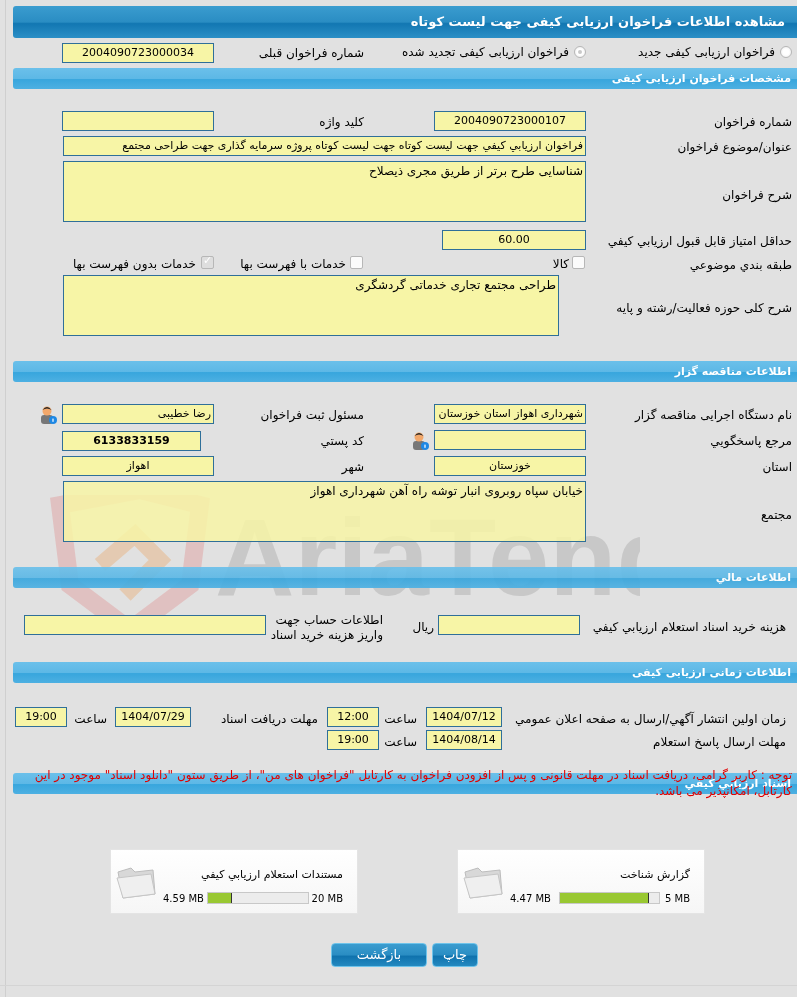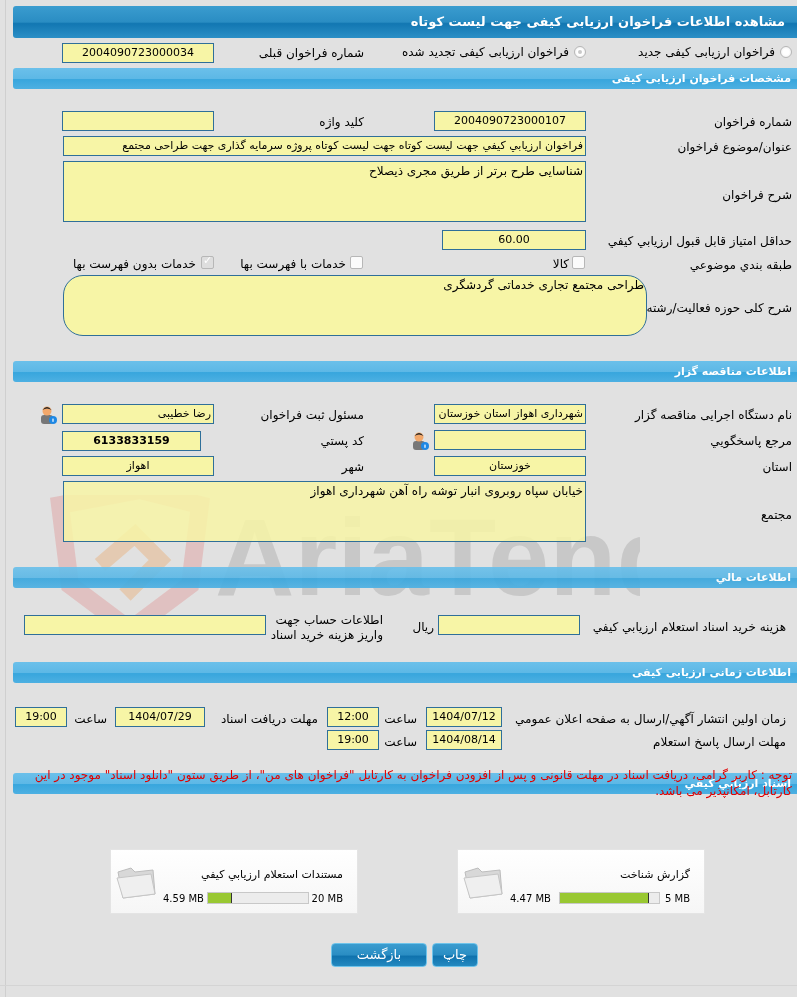--- a/index.html
+++ b/index.html
@@ -109,21 +109,21 @@
 
 <div class="label" style="right:5px; top:258px;">طبقه بندي موضوعي</div>
 <div class="check" style="left:572px; top:256px;"></div>
 <div class="label" style="right:228px; top:257px;">کالا</div>
 <div class="check" style="left:350px; top:256px;"></div>
 <div class="label" style="right:451px; top:257px;">خدمات با فهرست بها</div>
 <div class="check checked" style="left:201px; top:256px;"></div>
 <div class="label" style="right:601px; top:257px;">خدمات بدون فهرست بها</div>
 
 <div class="label" style="right:5px; top:301px;">شرح کلی حوزه فعالیت/رشته و پایه</div>
-<div class="area" style="left:63px; top:275px; width:584px; height:61px;border-radius:20px;">طراحی مجتمع تجاری خدماتی گردشگری</div>
+<div class="area" style="left:63px; top:275px; width:496px; height:61px;">طراحی مجتمع تجاری خدماتی گردشگری</div>
 
 <div class="hdr-sec" style="top:361px;">
   <span>اطلاعات مناقصه گزار</span>
 </div>
 
 <div class="label" style="right:5px; top:408px;">نام دستگاه اجرايی مناقصه گزار</div>
 <div class="field r" style="left:434px; top:404px; width:152px;">شهرداری اهواز استان خوزستان</div>
 <div class="label" style="right:433px; top:408px;">مسئول ثبت فراخوان</div>
 <div class="field r" style="left:62px; top:404px; width:152px;">رضا خطیبی</div>
 <svg class="usericon" style="left:38px; top:404px;" viewBox="0 0 20 20">
@@ -169,21 +169,21 @@
 
 <div class="hdr-sec" style="top:662px;">
   <span>اطلاعات زمانی ارزیابی کیفی</span>
 </div>
 
 <div class="label" style="right:11px; top:712px;">زمان اولين انتشار آگهي/ارسال به صفحه اعلان عمومي</div>
 <div class="field c" style="left:426px; top:707px; width:76px;">1404/07/12</div>
 <div class="label" style="right:380px; top:712px;">ساعت</div>
 <div class="field c" style="left:327px; top:707px; width:52px;">12:00</div>
 <div class="label" style="right:479px; top:712px;">مهلت دريافت اسناد</div>
-<div class="field c" style="left:115px; top:707px; width:90px;">1404/07/29</div>
+<div class="field c" style="left:115px; top:707px; width:76px;">1404/07/29</div>
 <div class="label" style="right:690px; top:712px;">ساعت</div>
 <div class="field c" style="left:15px; top:707px; width:52px;">19:00</div>
 
 <div class="label" style="right:11px; top:735px;">مهلت ارسال پاسخ استعلام</div>
 <div class="field c" style="left:426px; top:730px; width:76px;">1404/08/14</div>
 <div class="label" style="right:380px; top:735px;">ساعت</div>
 <div class="field c" style="left:327px; top:730px; width:52px;">19:00</div>
 
 <div class="hdr-sec" style="top:773px;">
   <span>اسناد ارزيابي کيفي</span>

